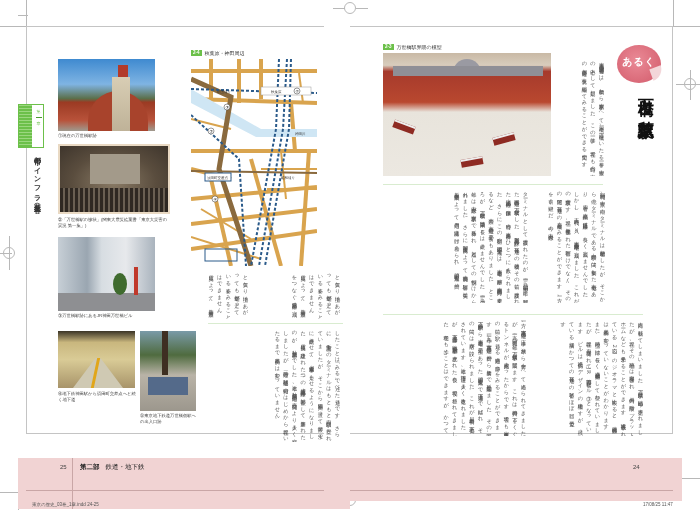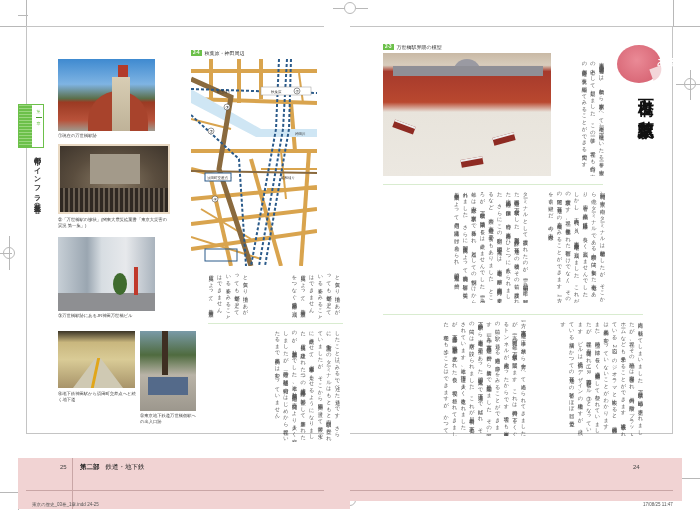--- a/index.html
+++ b/index.html
@@ -72,21 +72,21 @@
   .ph-main .dome { position: absolute; left: 70px; top: 6px; width: 28px; height: 14px; background: #9a9aa2; border-radius: 14px 14px 0 0; }
   .ph-main .tram { position: absolute; width: 22px; height: 8px; background: #8e2b23; border-top: 2px solid #eee; }
 
   
   .vtext { position: absolute; writing-mode: vertical-rl; font-family: "DejaVu Serif", serif; font-size: 5.2px; line-height: 8.6px; color: #555; letter-spacing: 0.7px; overflow: hidden; }
   .rule { position: absolute; height: 1px; background: #d9ecd0; }
 
   
   .aruku { position: absolute; left: 617px; top: 45px; width: 44px; height: 38px; border-radius: 50%;
     background: radial-gradient(circle at 45% 40%, #ea8a96 0%, #d96877 70%, #c65564 100%); }
-  .aruku span { position: absolute; left: 0; top: 10px; width: 100%; text-align: left; font-family: "Liberation Sans", sans-serif; font-weight: bold; font-size: 10px; color: #fff; letter-spacing: 1px; margin-left: 40px; }
+  .aruku span { position: absolute; left: 0; top: 10px; width: 100%; text-align: center; font-family: "Liberation Sans", sans-serif; font-weight: bold; font-size: 10px; color: #fff; letter-spacing: 1px; }
   .aruku .curl { position: absolute; right: -2px; top: 22px; width: 12px; height: 12px; background: #f3d6d9; border-radius: 0 0 12px 0; transform: rotate(-20deg); }
   .main-title { position: absolute; left: 636px; top: 86px; width: 20px; writing-mode: vertical-rl; font-family: "Liberation Sans", sans-serif; font-weight: bold; font-size: 16px; color: #111; letter-spacing: 1px; }
 </style>
 </head>
 <body>
 
 <div class="crop" style="left:18px;top:15px;width:10px;height:1px;"></div>
 <div class="crop" style="left:26px;top:0;width:1px;height:26px;"></div>
 <div class="crop" style="left:0;top:26px;width:26px;height:1px;"></div>
 <div class="crop" style="left:333px;top:8px;width:12px;height:1px;"></div>

